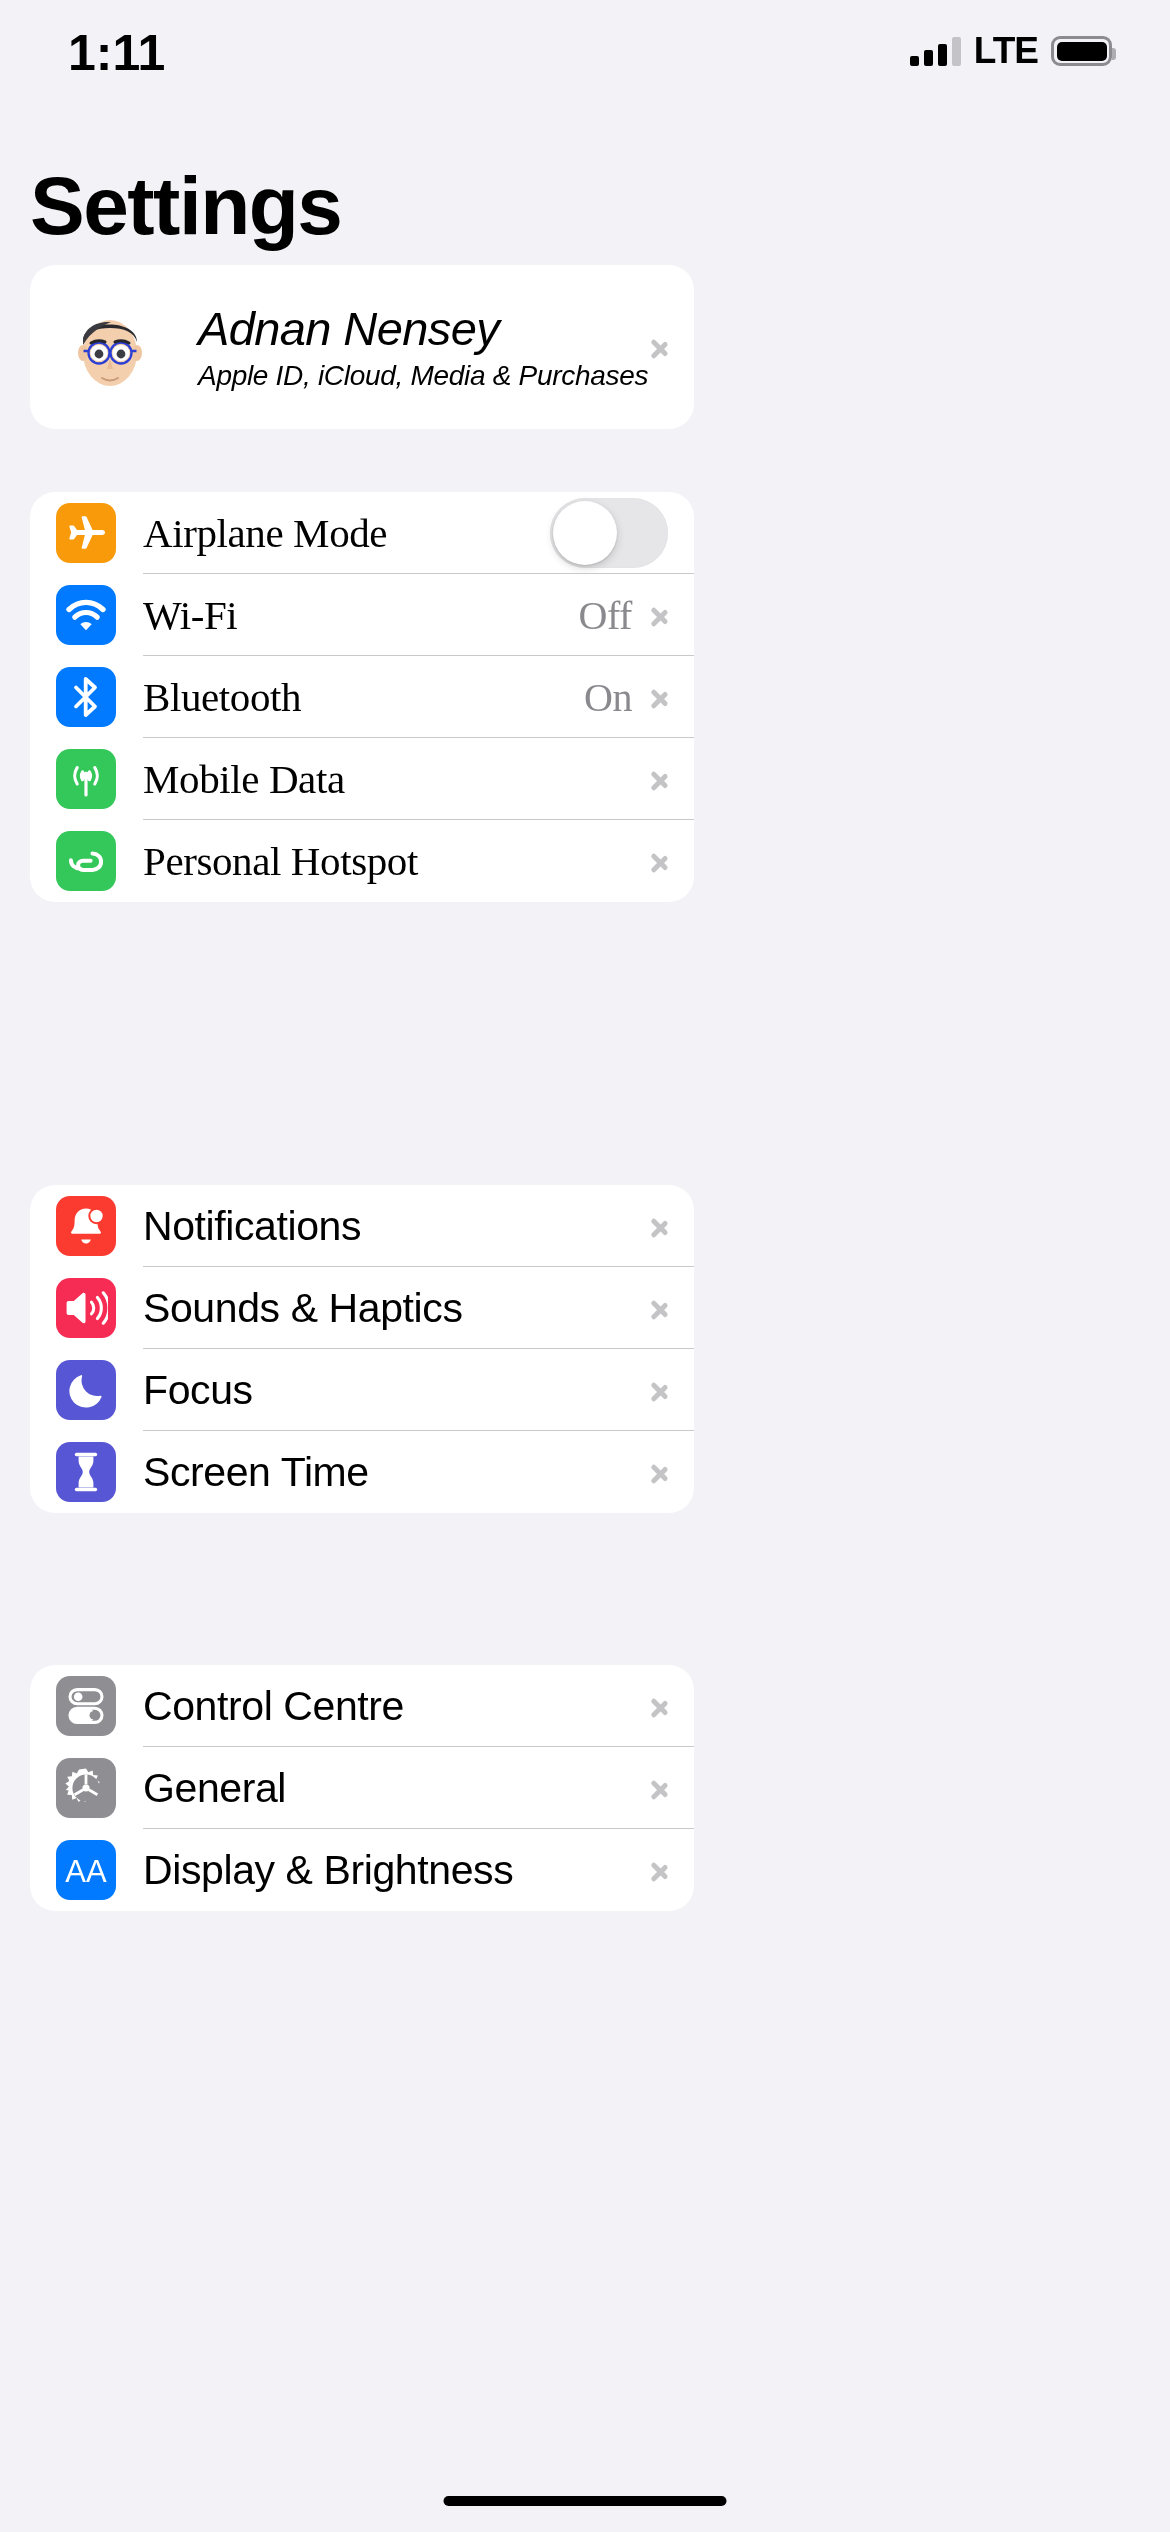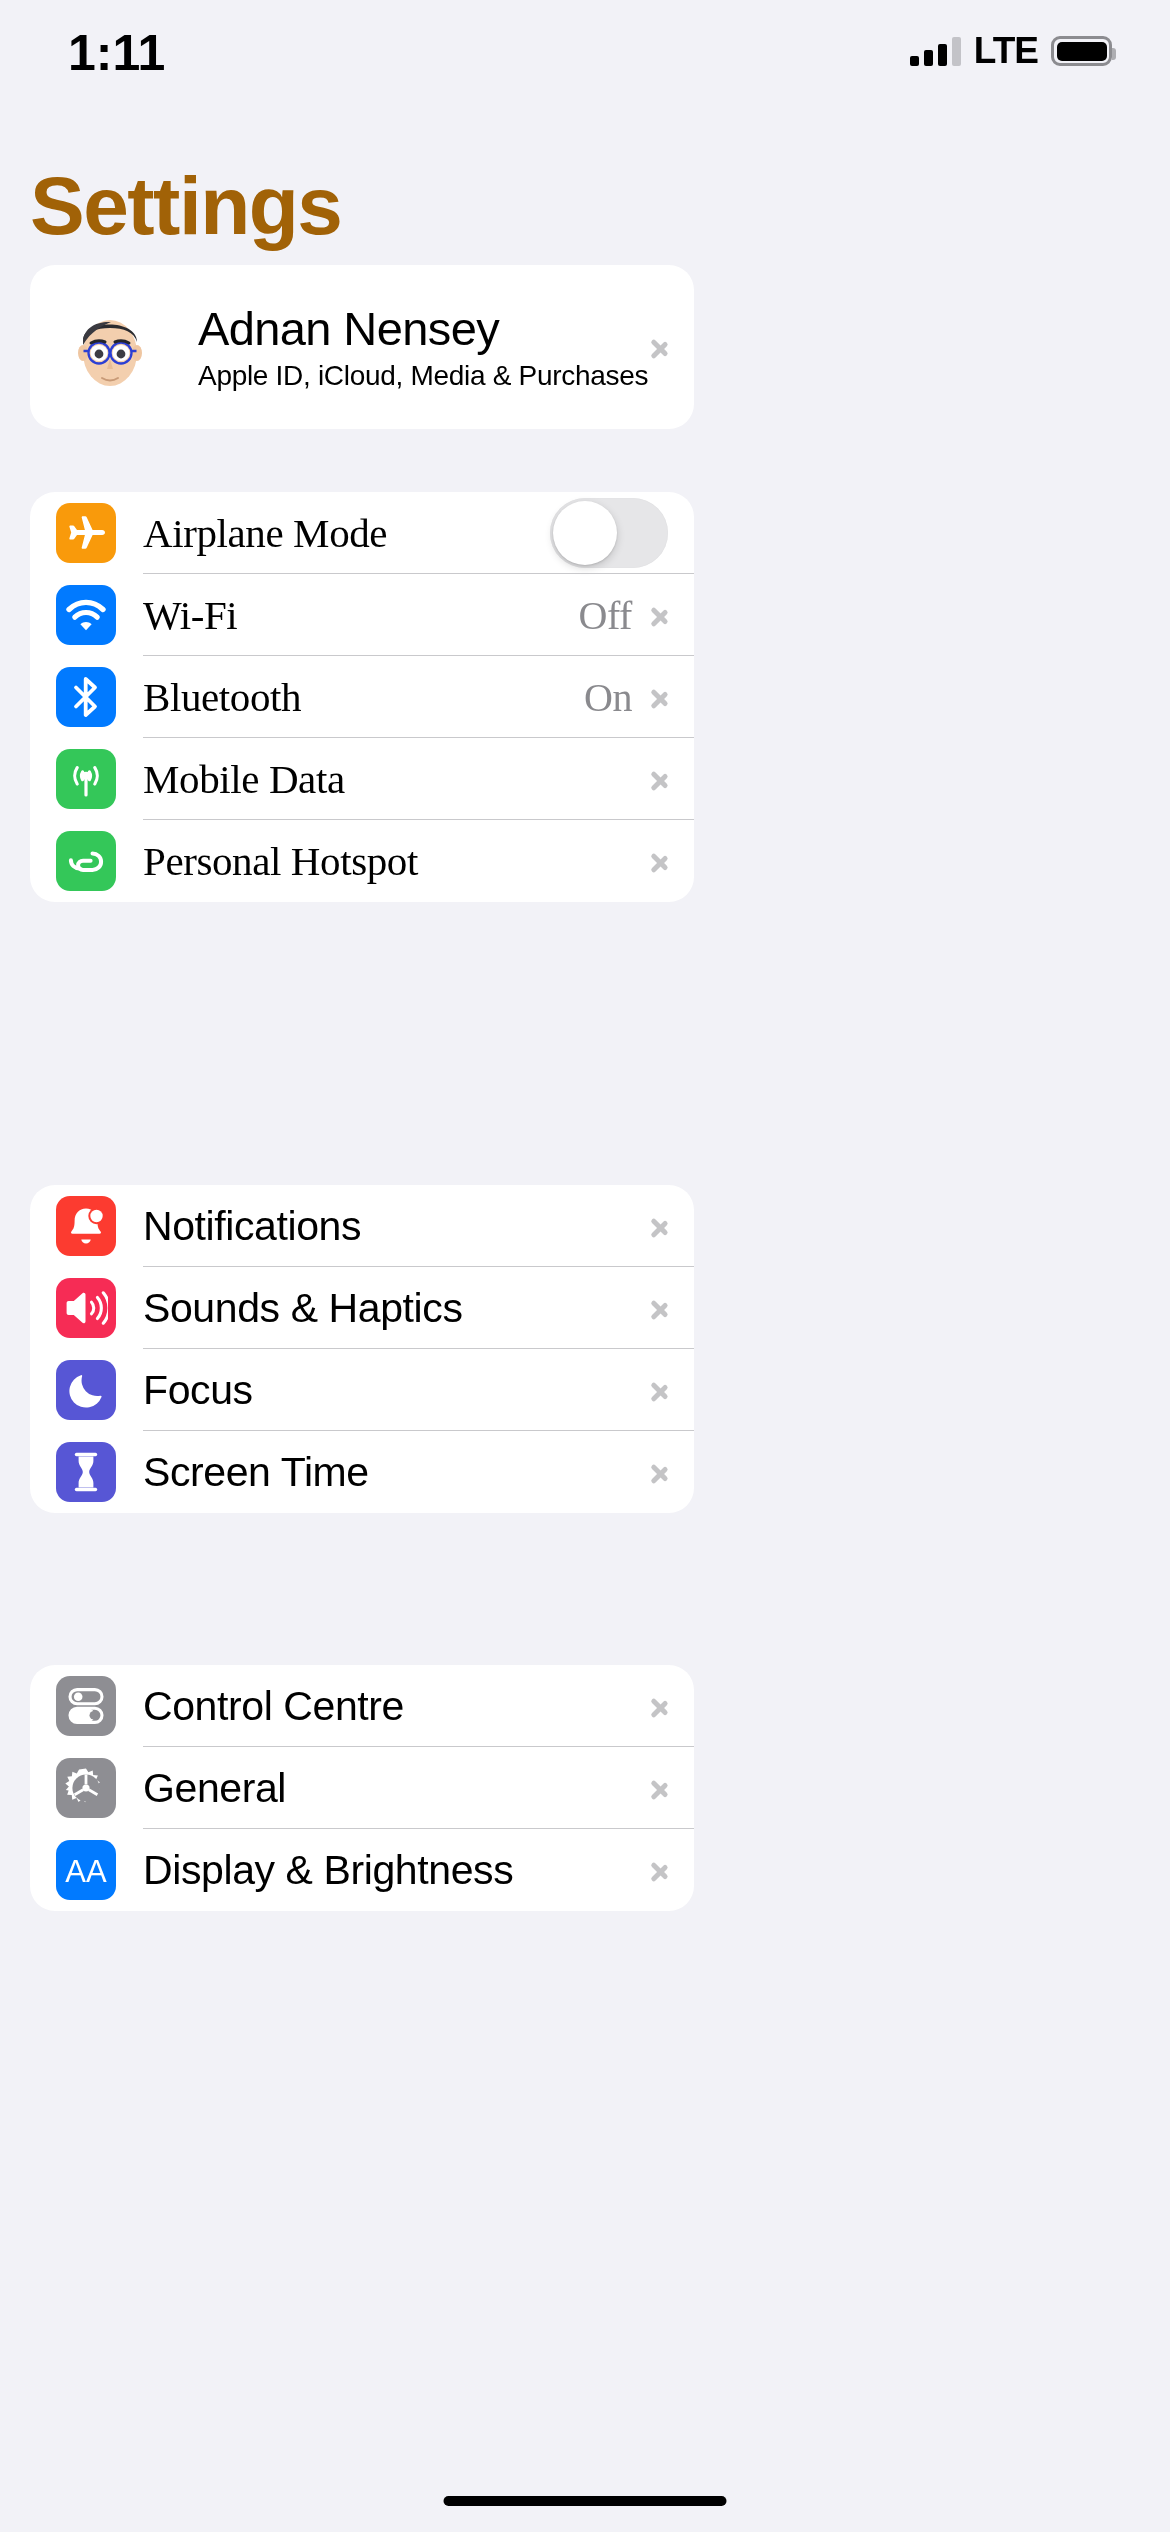--- a/index.html
+++ b/index.html
@@ -38,21 +38,21 @@
   }
   .batt::after{
     content:""; position:absolute; right:-7px; top:9px;
     width:4px; height:12px; background:#aeaeb2; border-radius:0 3px 3px 0;
   }
   .batt b{ display:block; height:100%; background:#000; border-radius:5px; }
 
   
   .page-title{
     position:absolute; left:30px; top:165px;
-    font-size:82px; font-weight:bold; color:#a16207;
+    font-size:82px; font-weight:bold; color:#000000;
     letter-spacing:-1.5px; line-height:1;
   }
 
   
   .card{
     position:absolute; left:30px; width:664px;
     background:#FFFFFF; border-radius:25px; overflow:hidden;
   }
   .row{
     position:relative; display:flex; align-items:center;
@@ -101,21 +101,21 @@
   }
 
   
   #profile-card{ top:265px; height:164px; }
   .profile-inner{
     display:flex; align-items:center; height:164px; padding:0 26px 0 26px;
   }
   .avatar{
     width:92px; height:92px; flex:0 0 92px; position:relative; margin-left:8px;
   }
-  .profile-text{ margin-left:42px; flex:1; }
+  .profile-text{ margin-left:42px; flex:1;font-style:italic; }
   .profile-name{
     font-size:47px; color:#000; letter-spacing:-0.6px; line-height:1.15;
   }
   .profile-sub{
     font-size:28px; color:#000; letter-spacing:-0.3px; margin-top:4px;
   }
 
   
   .home-ind{
     position:absolute; left:50%; transform:translateX(-50%);

